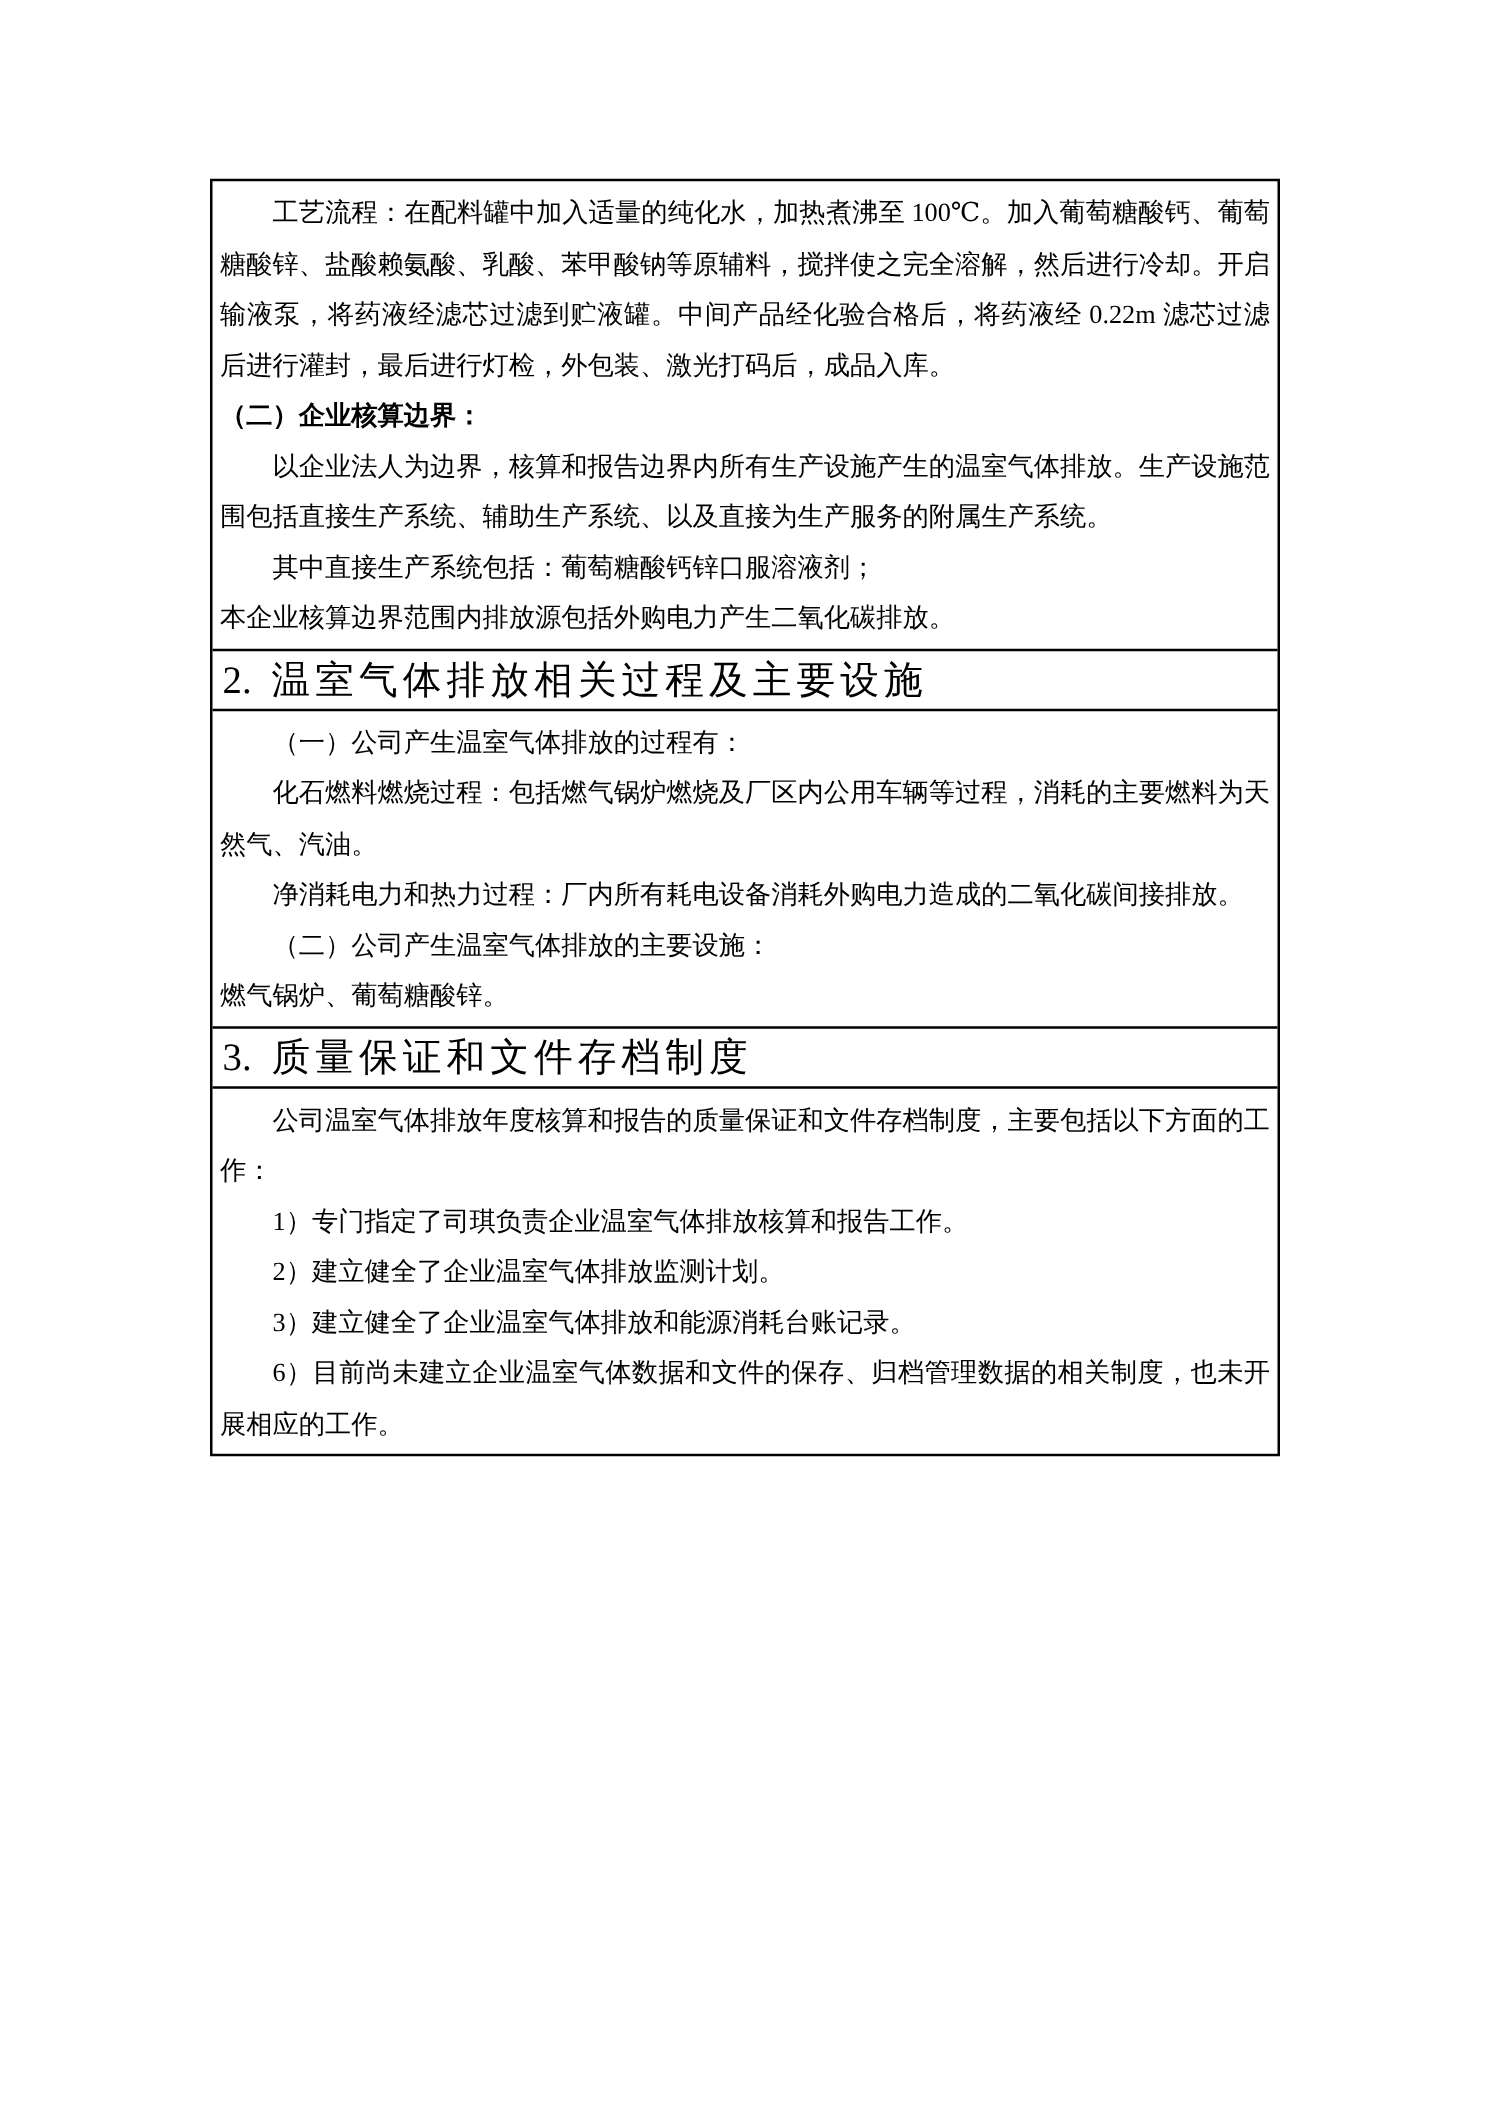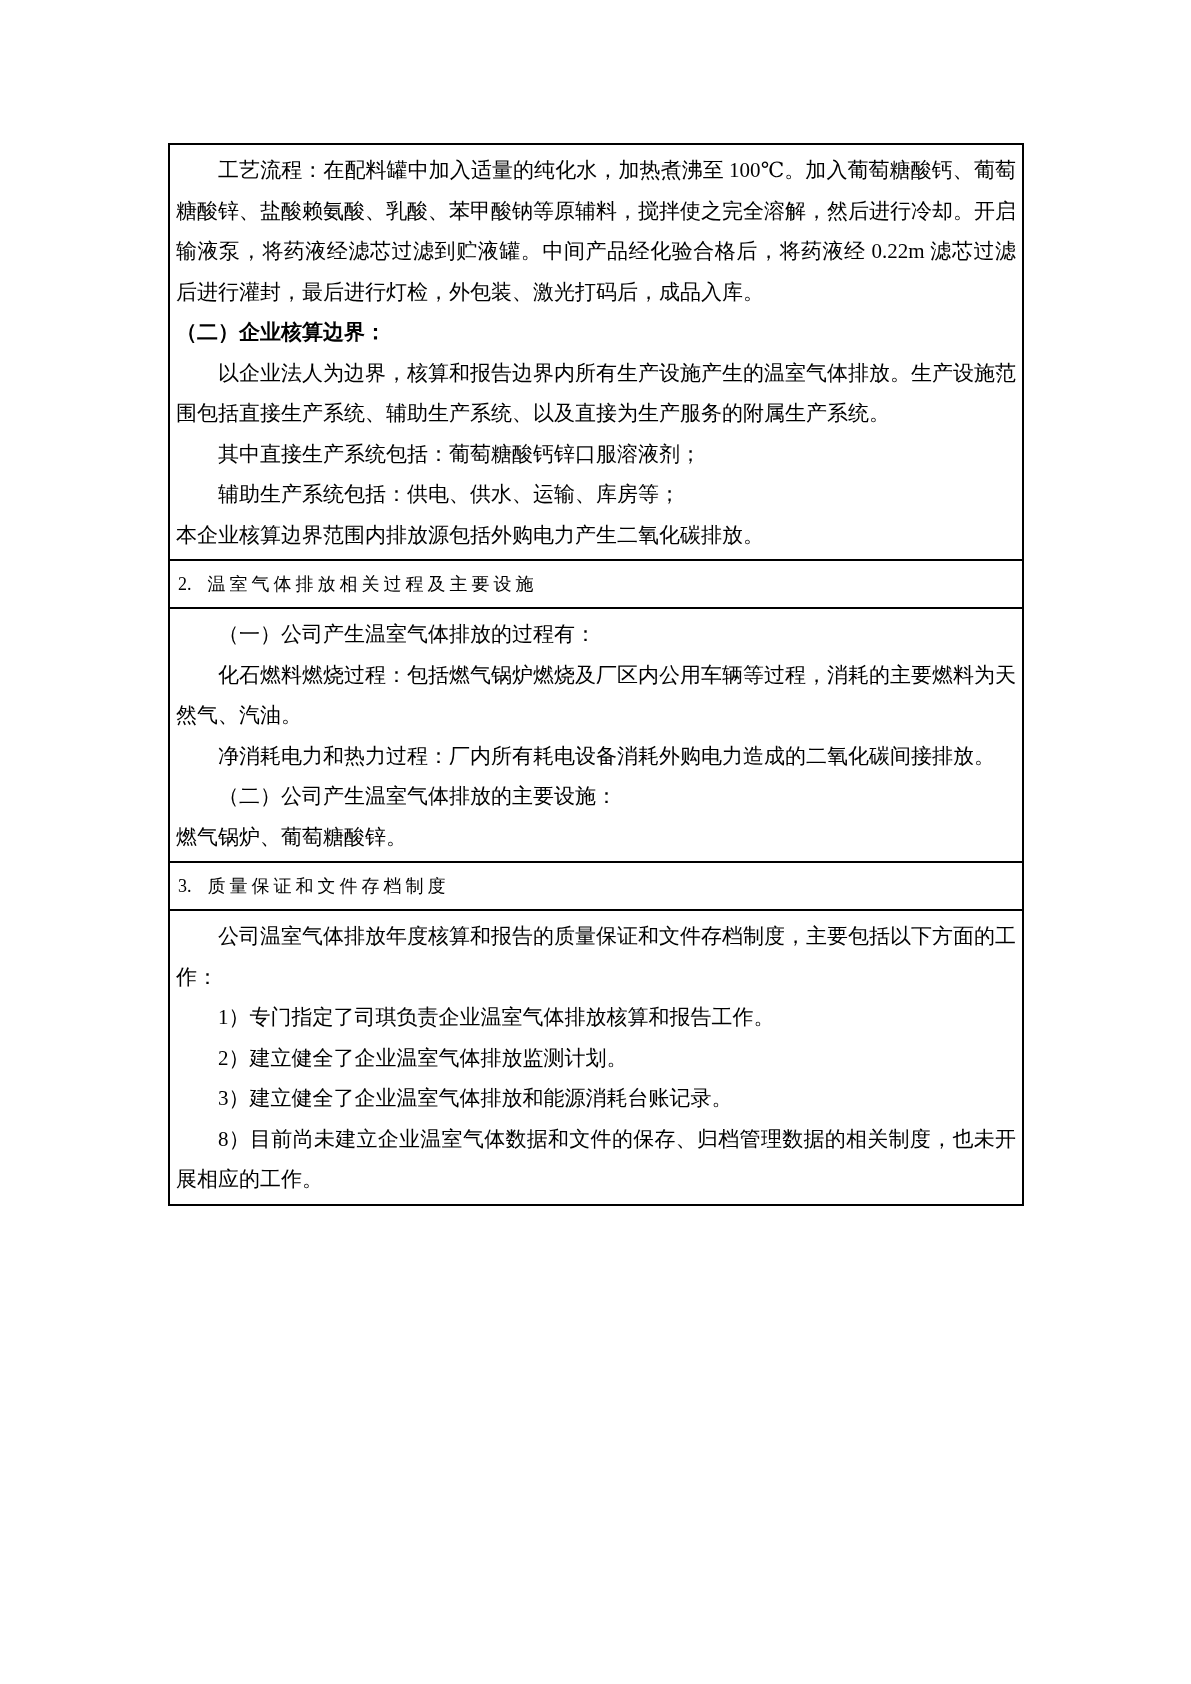--- a/index.html
+++ b/index.html
@@ -44,21 +44,21 @@
     text-indent: 2em;
   }
   p.flush {
     text-indent: 0;
   }
   p.bold {
     font-weight: bold;
   }
   .heading-row {
     padding: 6px 6px 6px 8px;
-    font-size: 18px;
+    font-size: 31px;
     line-height: 34px;
     white-space: nowrap;
     overflow: hidden;
   }
   .heading-num {
     display: inline-block;
     margin-right: 16px;
   }
   .heading-title {
     letter-spacing: 4px;
@@ -78,21 +78,20 @@
 
 <div class="page">
 
   <div class="doc-table">
 
     <div class="row content-row">
       <p class="indent">工艺流程：在配料罐中加入适量的纯化水，加热煮沸至 100℃。加入葡萄糖酸钙、葡萄糖酸锌、盐酸赖氨酸、乳酸、苯甲酸钠等原辅料，搅拌使之完全溶解，然后进行冷却。开启输液泵，将药液经滤芯过滤到贮液罐。中间产品经化验合格后，将药液经 0.22m 滤芯过滤后进行灌封，最后进行灯检，外包装、激光打码后，成品入库。</p>
       <p class="flush bold">（二）企业核算边界：</p>
       <p class="indent">以企业法人为边界，核算和报告边界内所有生产设施产生的温室气体排放。生产设施范围包括直接生产系统、辅助生产系统、以及直接为生产服务的附属生产系统。</p>
       <p class="indent">其中直接生产系统包括：葡萄糖酸钙锌口服溶液剂；</p>
-      <p class="indent">辅助生产系统包括：供电、供水、运输、库房等；</p>
       <p class="flush">本企业核算边界范围内排放源包括外购电力产生二氧化碳排放。</p>
     </div>
 
     <div class="row heading-row">
       <span class="heading-num">2.</span><span class="heading-title">温室气体排放相关过程及主要设施</span>
     </div>
 
     <div class="row content-row">
       <p class="indent">（一）公司产生温室气体排放的过程有：</p>
       <p class="indent">化石燃料燃烧过程：包括燃气锅炉燃烧及厂区内公用车辆等过程，消耗的主要燃料为天然气、汽油。</p>
@@ -103,20 +102,20 @@
 
     <div class="row heading-row">
       <span class="heading-num">3.</span><span class="heading-title">质量保证和文件存档制度</span>
     </div>
 
     <div class="row content-row">
       <p class="indent">公司温室气体排放年度核算和报告的质量保证和文件存档制度，主要包括以下方面的工作：</p>
       <p class="indent">1）专门指定了司琪负责企业温室气体排放核算和报告工作。</p>
       <p class="indent">2）建立健全了企业温室气体排放监测计划。</p>
       <p class="indent">3）建立健全了企业温室气体排放和能源消耗台账记录。</p>
-      <p class="indent">8）目前尚未建立企业温室气体数据和文件的保存、归档管理数据的相关制度，也未开展相应的工作。</p>
+      <p class="indent">6）目前尚未建立企业温室气体数据和文件的保存、归档管理数据的相关制度，也未开展相应的工作。</p>
     </div>
 
   </div>
 
   <div class="page-number">3</div>
 
 </div>
 
 </body></html>

